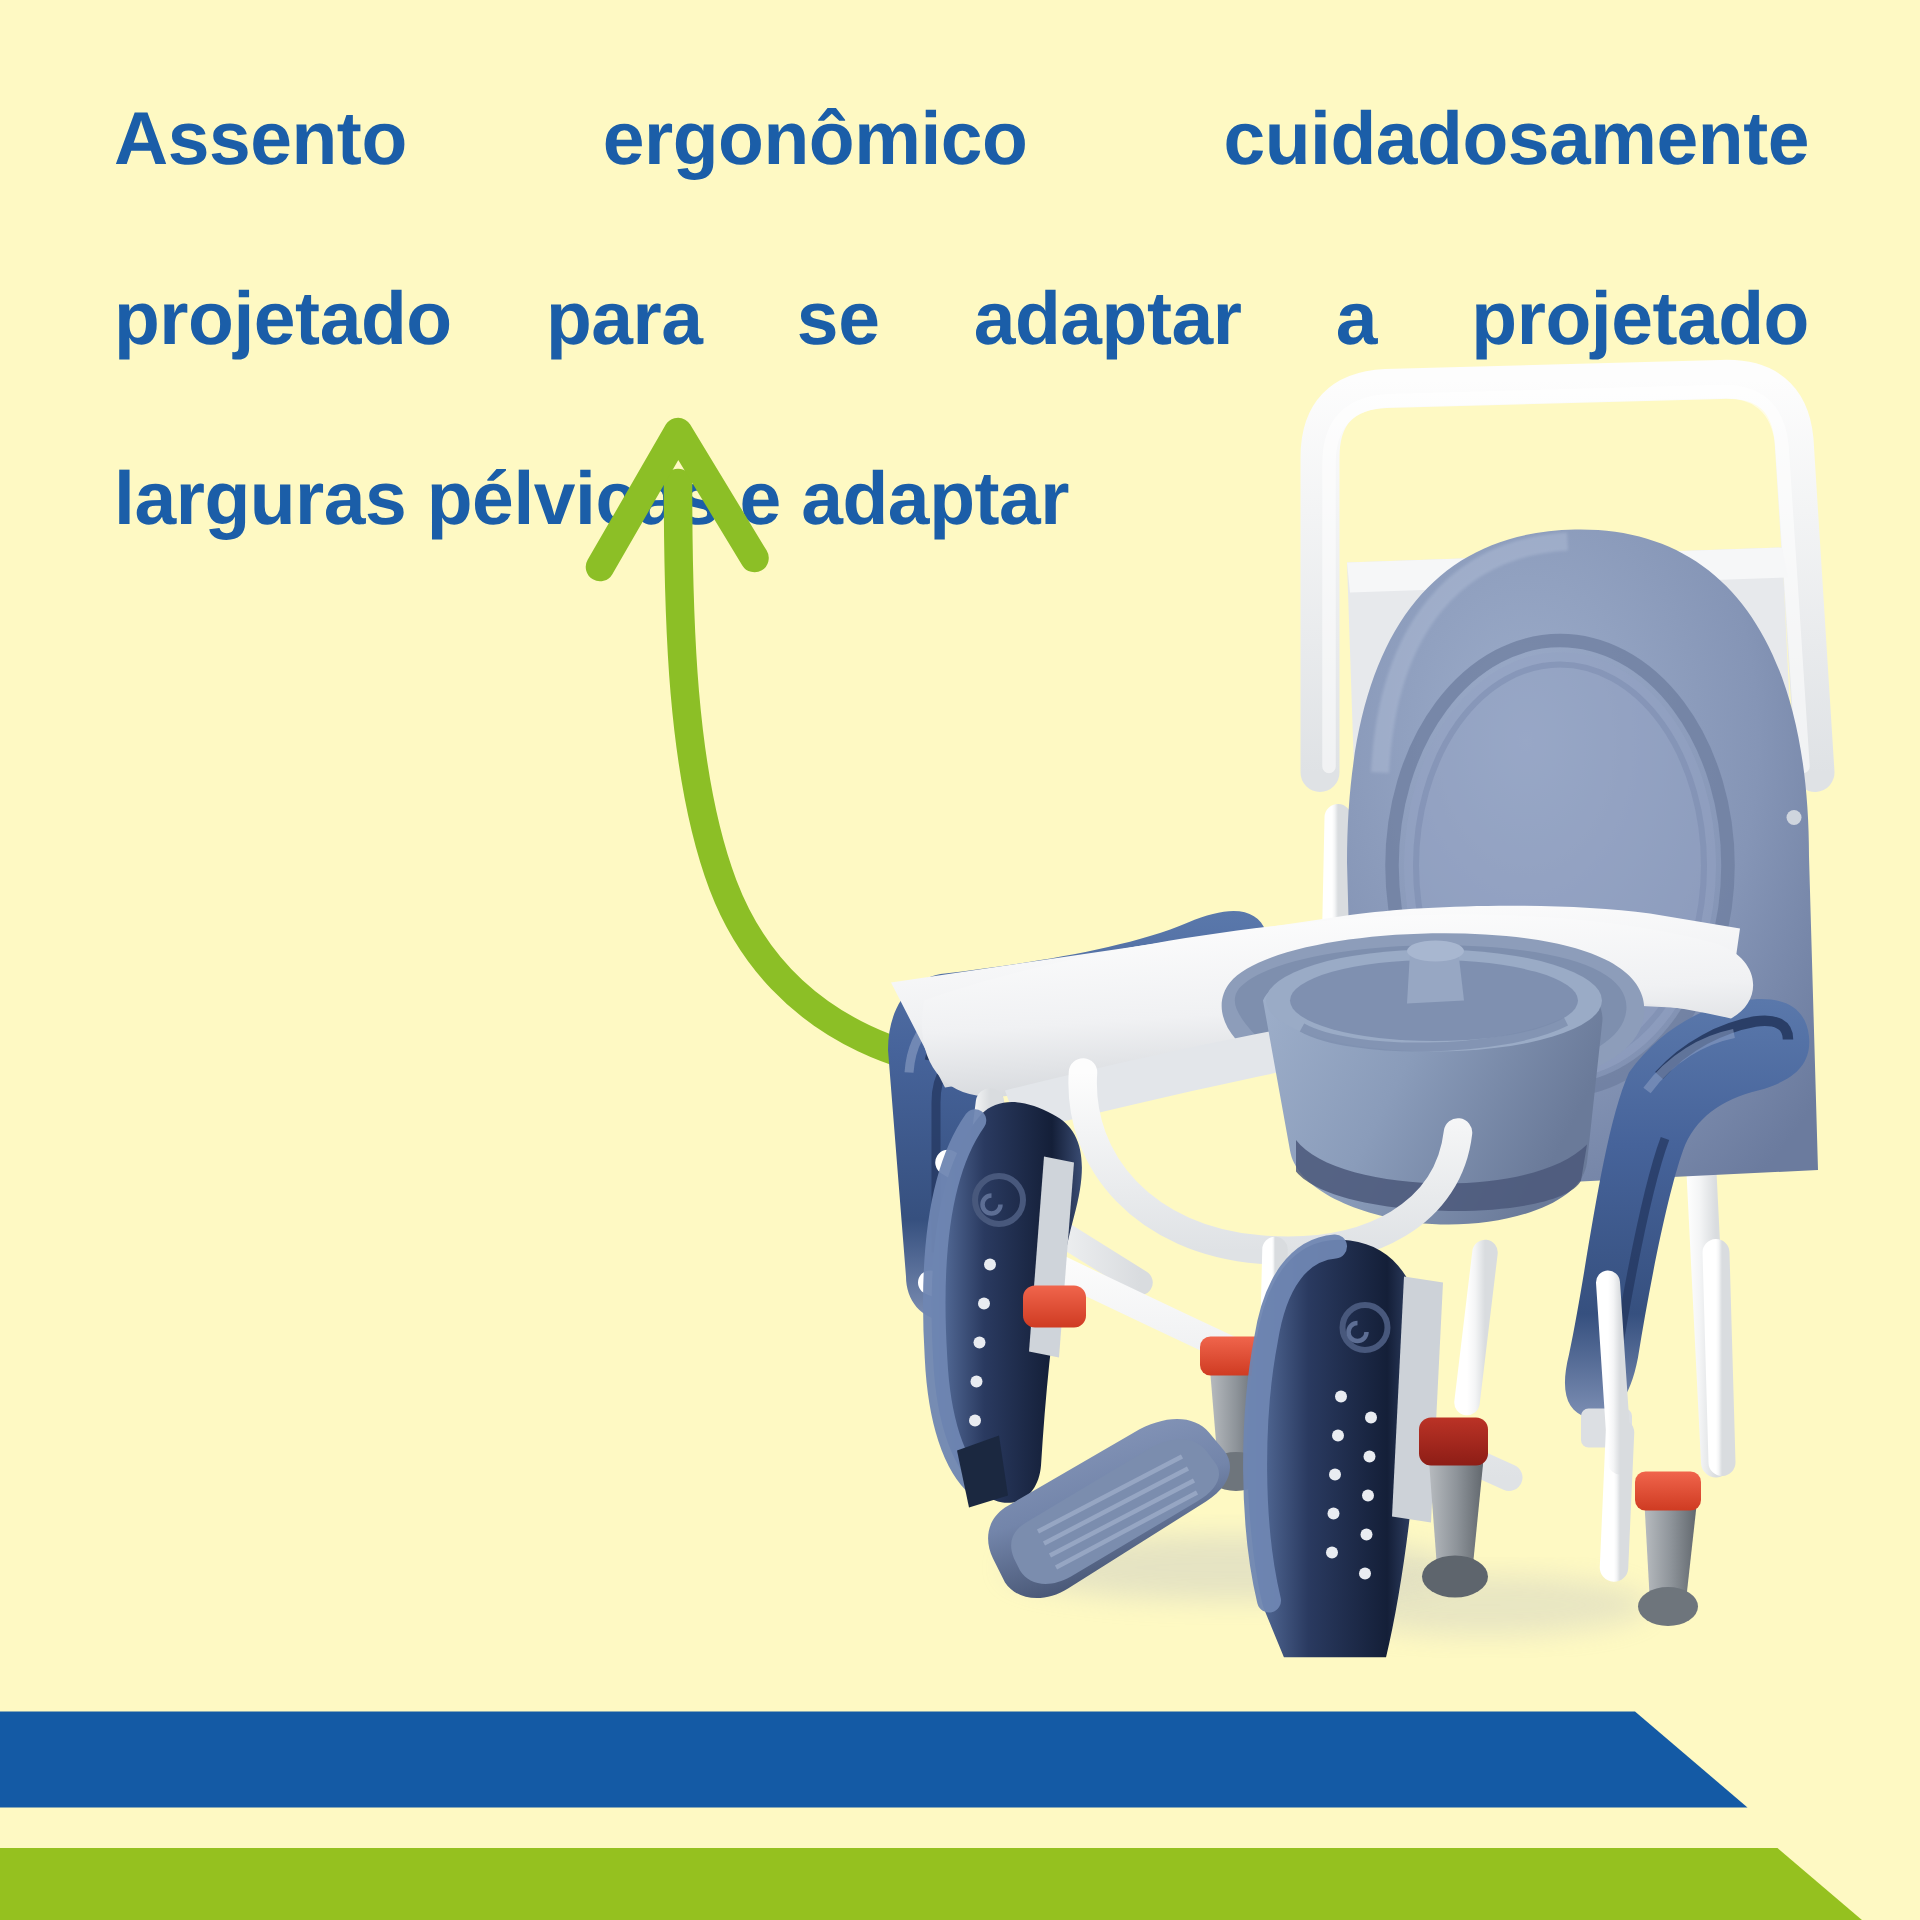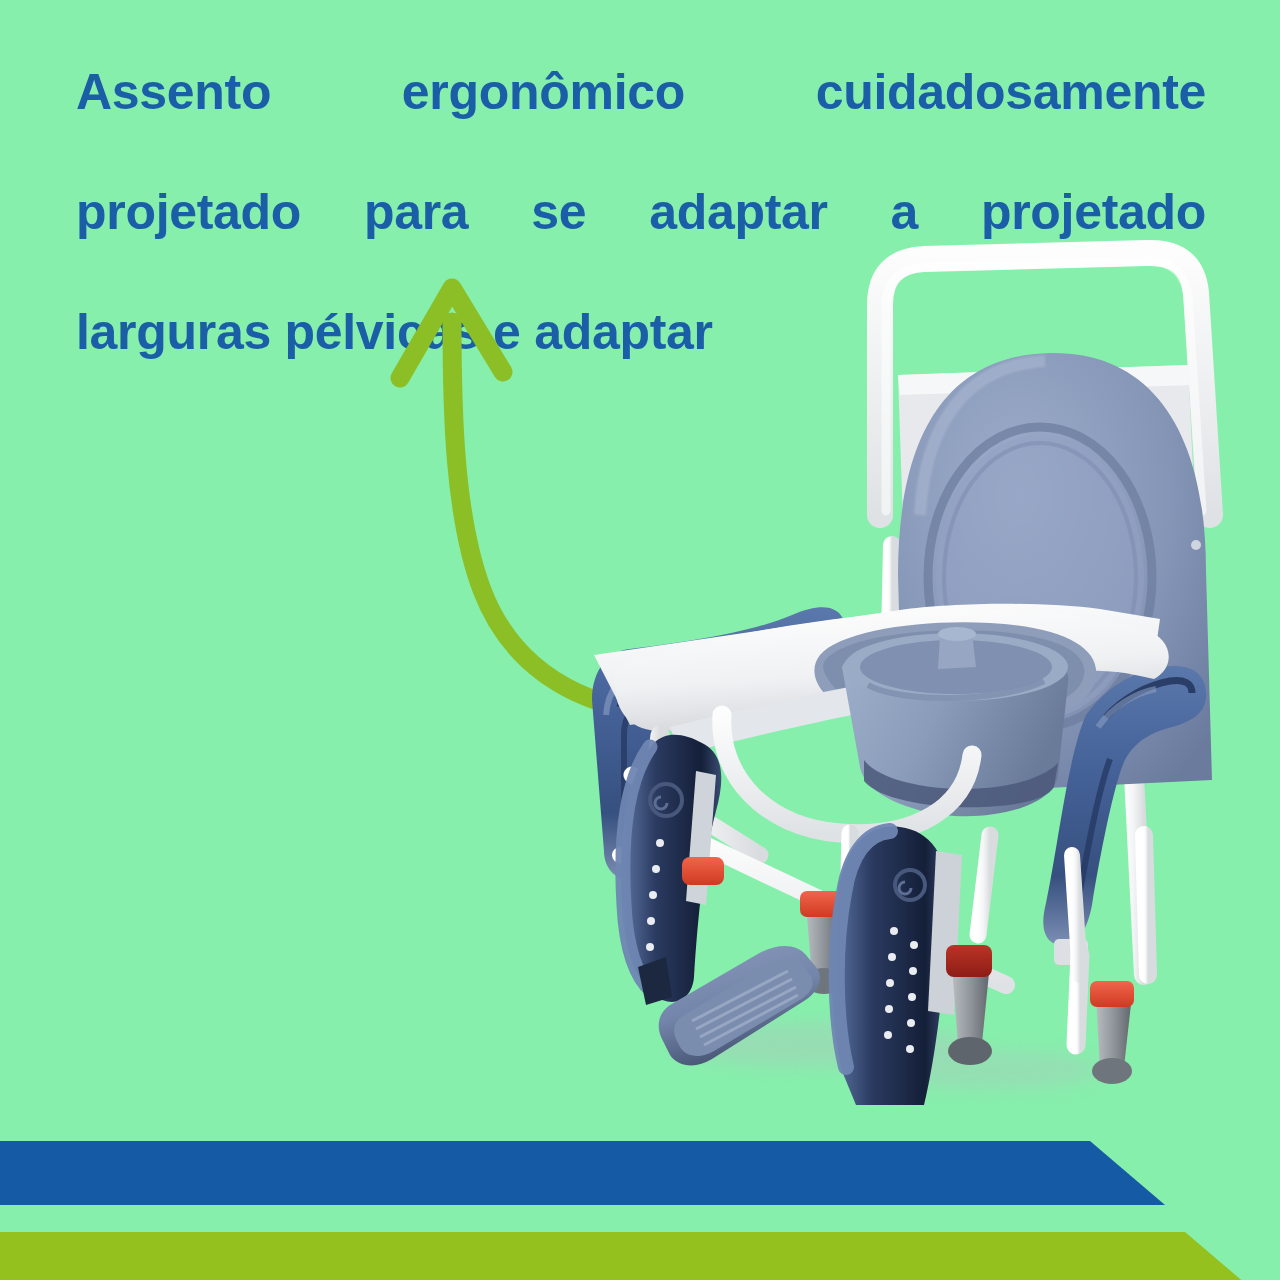--- a/index.html
+++ b/index.html
@@ -3,21 +3,21 @@
 <meta charset="utf-8">
 <style>
   html,body{margin:0;padding:0;}
   body{
     width:1280px;height:1280px;
     background:#ffffff;
     font-family:"Liberation Sans", sans-serif;
     overflow:hidden;
     position:relative;
   }
-  #stage{position:absolute;inset:0;width:1280px;height:1280px;overflow:hidden;background:#86efac;}
+  #stage{position:absolute;inset:0;width:1280px;height:1280px;overflow:hidden;background:#fef9c3;}
 
   
   .headline{
     position:absolute;
     left:76px; top:62px; width:1130px;
     color:#1b5ea8;
     font-weight:bold;
     font-size:50px;
     line-height:60px;
     letter-spacing:-0.3px;

